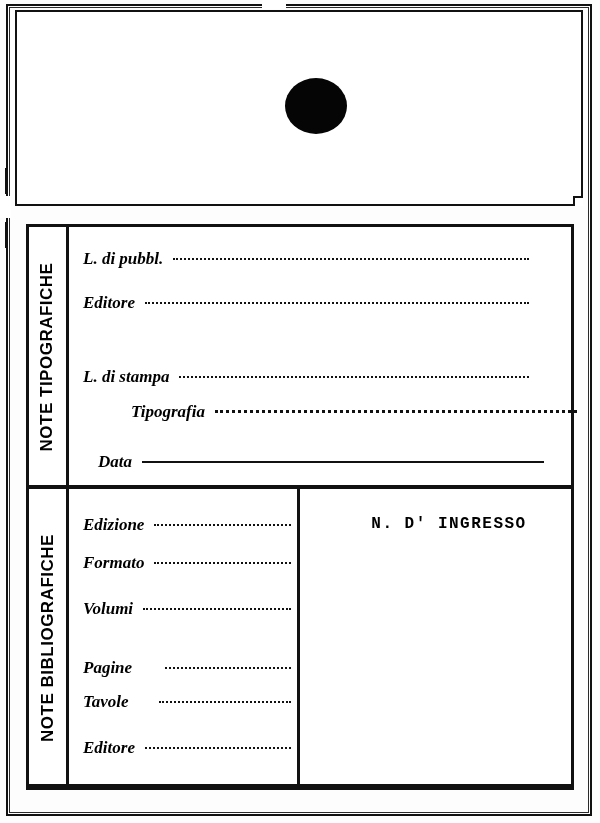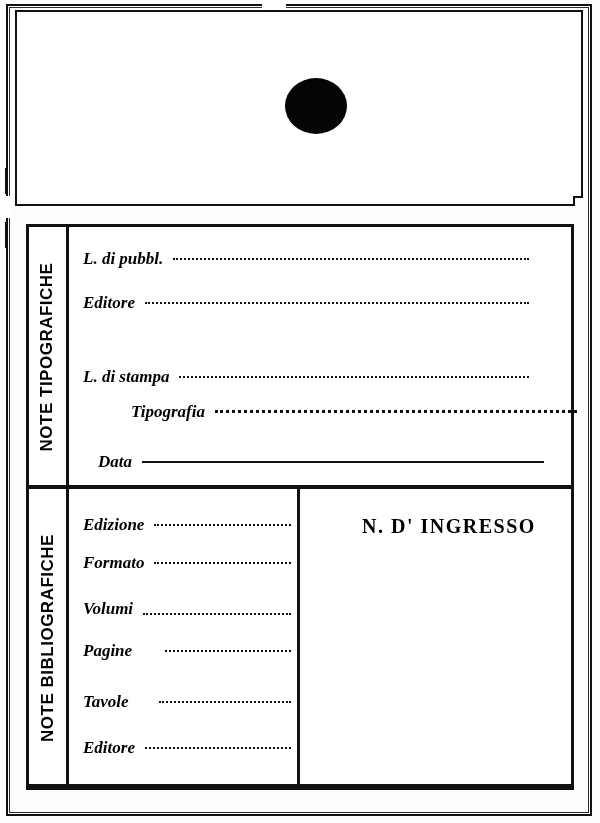--- a/index.html
+++ b/index.html
@@ -193,23 +193,23 @@
     width: 3px;
     height: 298px;
     background: #111;
   }
   .ingresso-title {
     position: absolute;
     left: 300px;
     top: 26px;
     width: 240px;
     text-align: center;
-    font-family: Liberation Serif, serif;
+    font-family: Liberation Mono, monospace;
     font-weight: 700;
-    font-size: 20px;
+    font-size: 16px;
     letter-spacing: 1.5px;
   }
 
   
   .card-bottom-rule {
     position: absolute;
     left: 0;
     bottom: 0;
     width: 542px;
     height: 3px;
@@ -281,26 +281,26 @@
         <div class="row" style="top:26px; width:222px;">
           <span class="row-label">Edizione</span>
           <span class="dots"></span>
         </div>
 
         <div class="row" style="top:64px; width:222px;">
           <span class="row-label">Formato</span>
           <span class="dots"></span>
         </div>
 
-        <div class="row" style="top:110px; width:222px;align-items:flex-end;">
+        <div class="row" style="top:110px; width:222px;">
           <span class="row-label">Volumi</span>
           <span class="dots"></span>
         </div>
 
-        <div class="row" style="top:152px; width:222px;gap:23px;">
+        <div class="row" style="top:169px; width:222px;gap:23px;">
           <span class="row-label">Pagine</span>
           <span class="dots"></span>
         </div>
 
         <div class="row" style="top:203px; width:222px;gap:20px;">
           <span class="row-label">Tavole</span>
           <span class="dots"></span>
         </div>
 
         <div class="row" style="top:249px; width:222px;">

